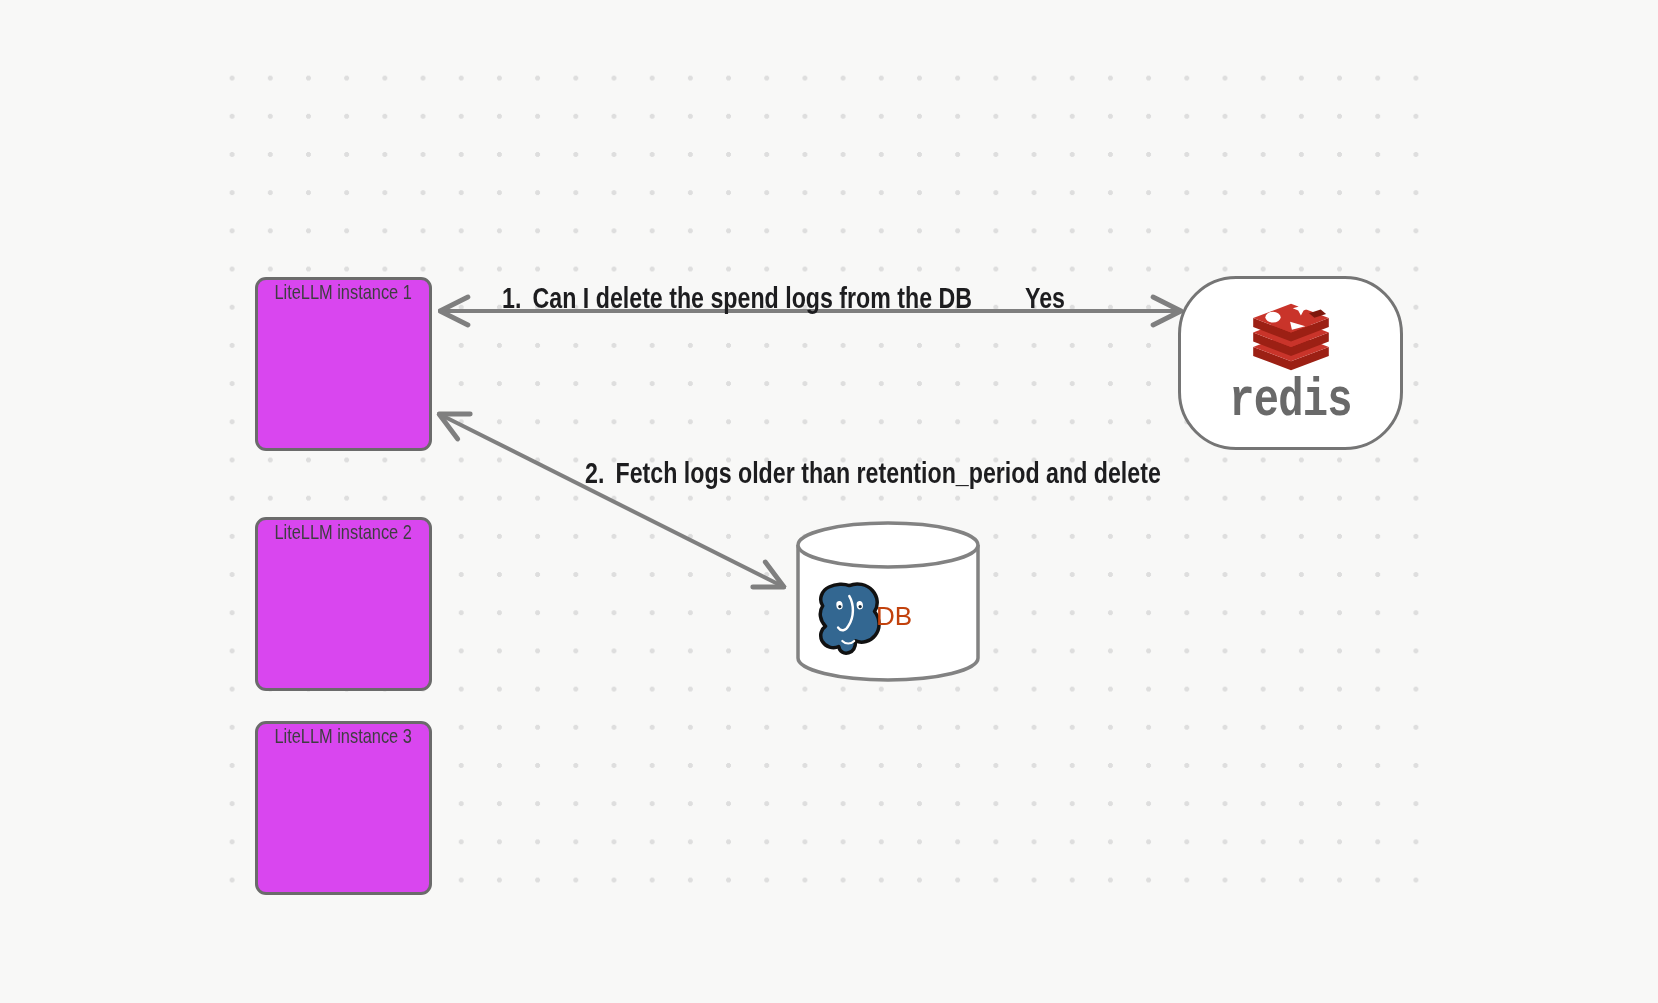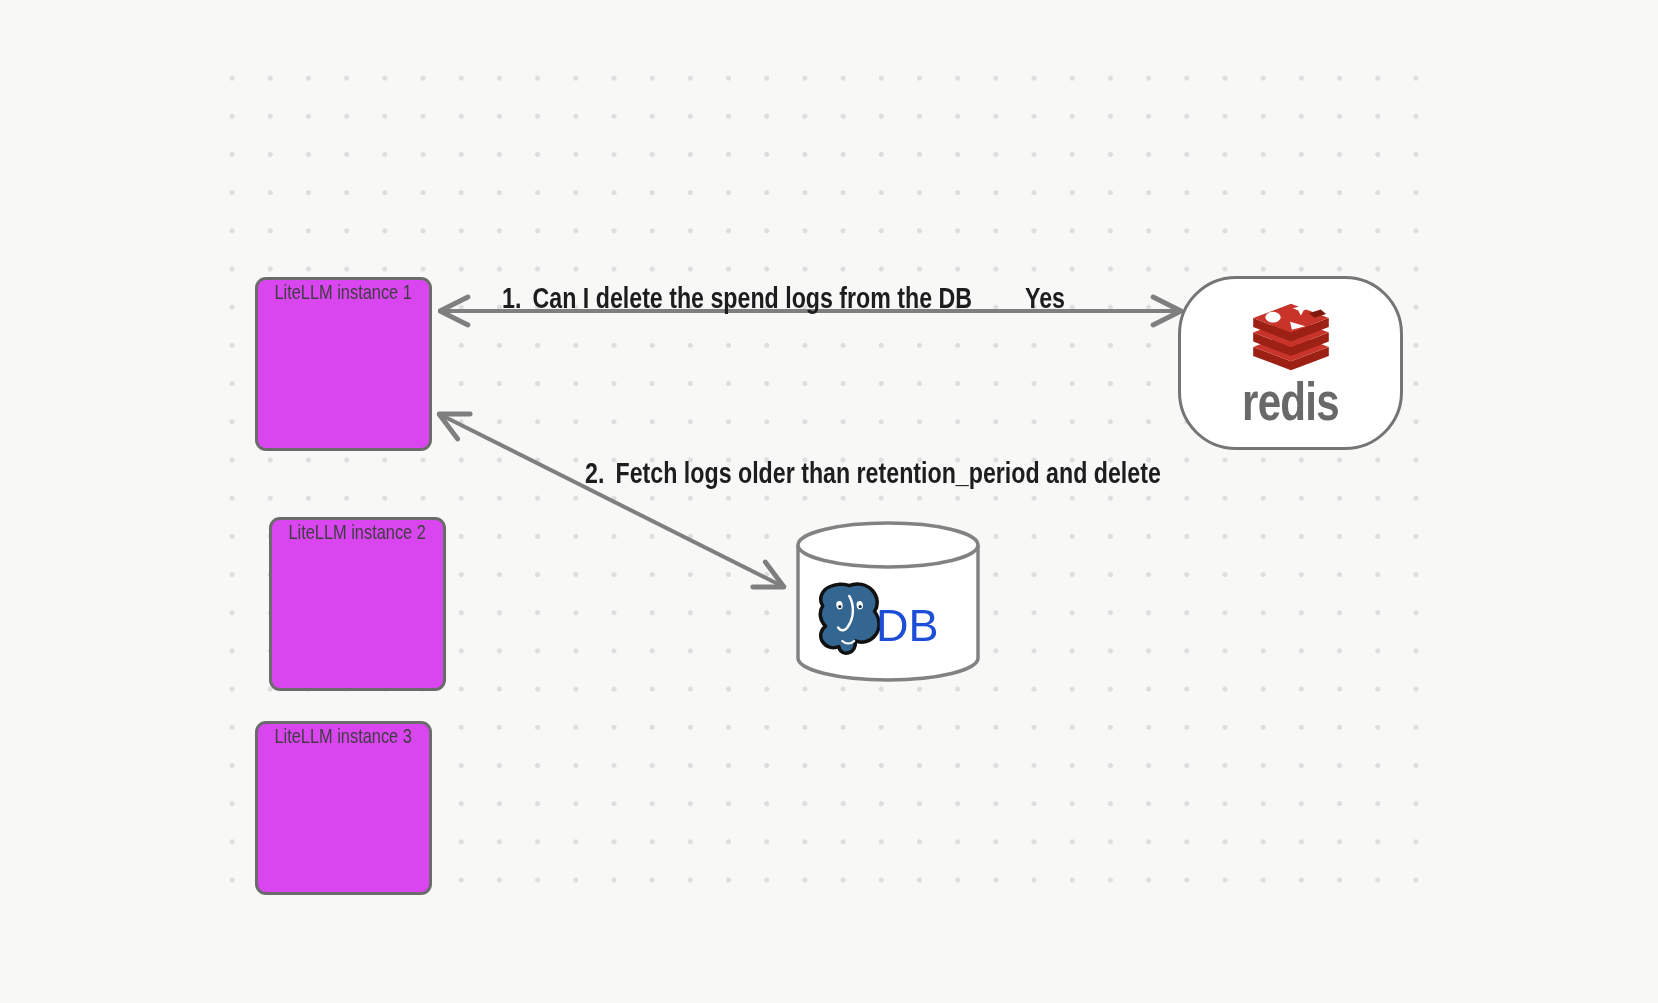--- a/index.html
+++ b/index.html
@@ -30,39 +30,40 @@
     position: absolute;
     left: 255px;
     width: 177px; height: 174px;
     box-sizing: border-box;
     background: #d946ef;
     border: 3.5px solid #6b6b6b;
     border-radius: 11px;
     display: flex; align-items: flex-start; justify-content: center;
   }
   .llm-box.b1 { top: 277px; }
-  .llm-box.b2 { top: 517px; margin-left: 14px; }
+  .llm-box.b2 { top: 517px; }
   .llm-box.b3 { top: 721px; }
 
   .node-label {
     font-size: 21px;
     color: #3e3e40;
     white-space: nowrap;
     transform: scaleX(0.78);
     transform-origin: center;
   }
 
   .redis-node {
     position: absolute;
     left: 1178px; top: 276px;
     width: 225px; height: 174px;
     box-sizing: border-box;
     background: #ffffff;
     border: 3.5px solid #757575;
     border-radius: 58px;
+    font-family: Liberation Mono, monospace;
   }
   .redis-stack { position: absolute; left: 65px; top: 21px; }
   .redis-wordmark {
     position: absolute;
     left: 0; top: 95px; width: 100%;
     text-align: center;
     font-size: 54px;
     font-weight: 700;
     letter-spacing: -1px;
     color: #696969;
@@ -70,23 +71,23 @@
     transform: scaleX(0.78);
     transform-origin: center top;
     white-space: nowrap;
   }
 
   .db-cylinder-svg { position: absolute; left: 792px; top: 517px; }
   .pg-elephant-svg { position: absolute; left: 815px; top: 582px; }
   .db-label {
     position: absolute;
     left: 876px; top: 603px;
-    font-size: 45px;
+    font-size: 26px;
     font-weight: 400;
-    color: #1d4ed8;
+    color: #c2410c;
     line-height: 1;
     white-space: nowrap;
   }
 
   .annotation {
     position: absolute;
     font-size: 29px;
     font-weight: 700;
     color: #1d1d1f;
     line-height: 1;

